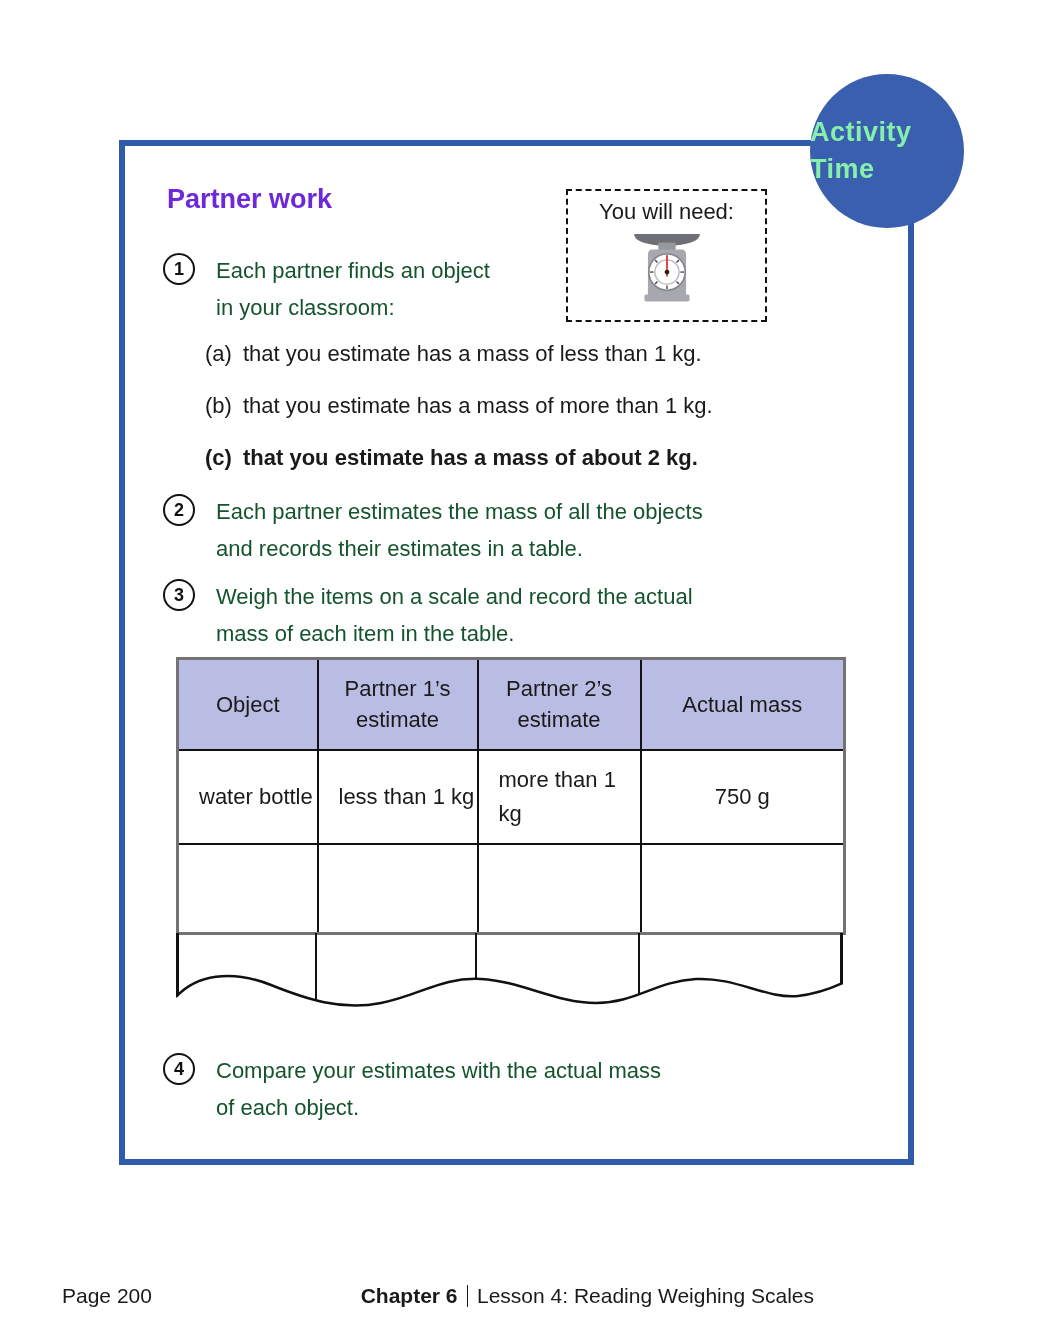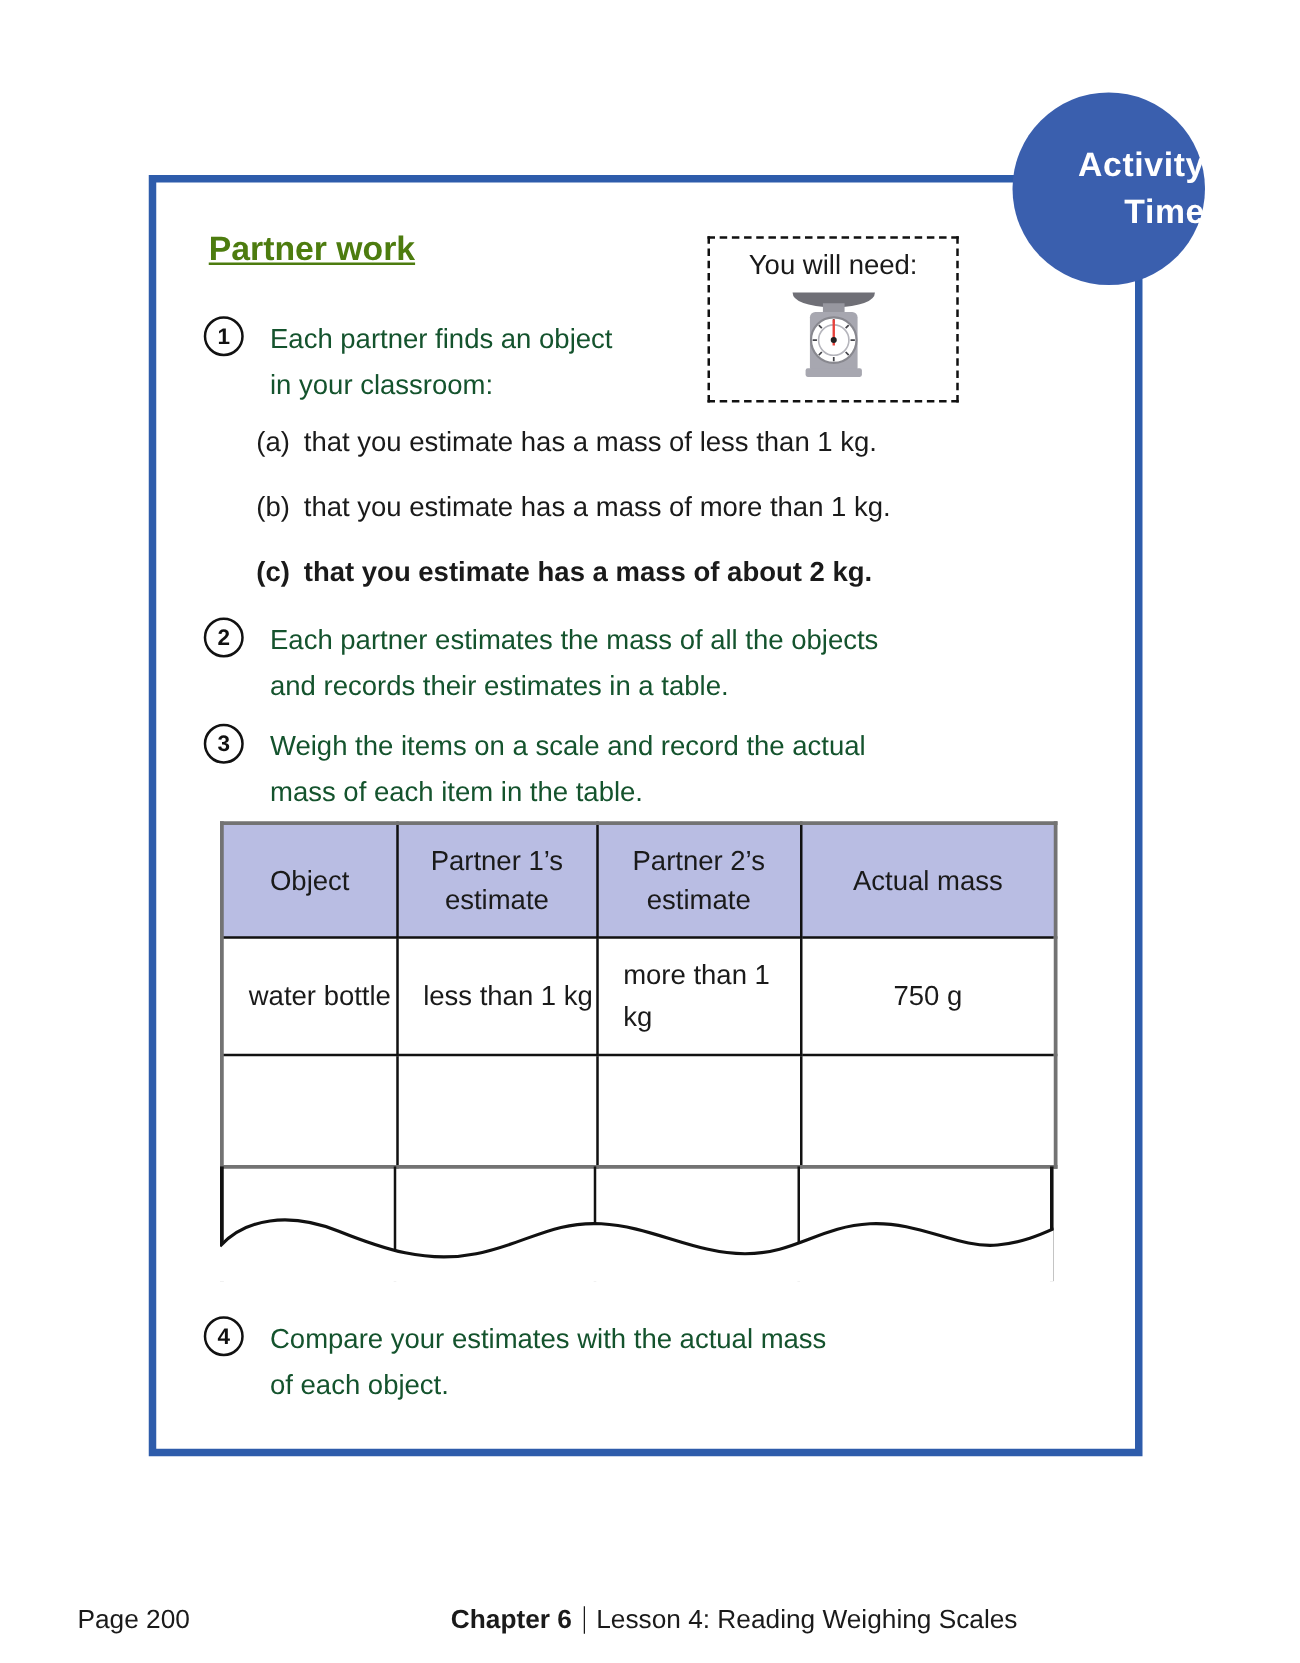--- a/index.html
+++ b/index.html
@@ -16,30 +16,29 @@
     width:795px;height:1025px;
     border:6px solid #2e5cab;
     box-sizing:border-box;
     background:#ffffff;
     z-index:1;
   }
   .badge{
     position:absolute;left:810px;top:74px;
     width:154px;height:154px;border-radius:50%;
     background:#3a5fae;
-    display:flex;flex-direction:column;align-items:flex-end;justify-content:center;
+    display:flex;flex-direction:column;align-items:flex-start;justify-content:center;
     z-index:2;
-    color:#ffffff;font-weight:bold;font-size:27px;line-height:37px;
+    color:#86efac;font-weight:bold;font-size:27px;line-height:37px;
     letter-spacing:0.5px;
   }
   .heading{
     position:absolute;left:167px;top:184px;
-    font-size:27px;font-weight:bold;color:#4d7c0f;
+    font-size:27px;font-weight:bold;color:#6d28d9;
     z-index:3;
-    text-decoration:underline;
   }
   .ywn-box{
     position:absolute;left:566px;top:189px;
     width:201px;height:133px;
     border:2px dashed #111111;box-sizing:border-box;
     display:flex;flex-direction:column;align-items:center;
     z-index:3;background:#ffffff;
   }
   .ywn-label{font-size:22px;margin-top:8px;}
   .ywn-icon{margin-top:2px;}

